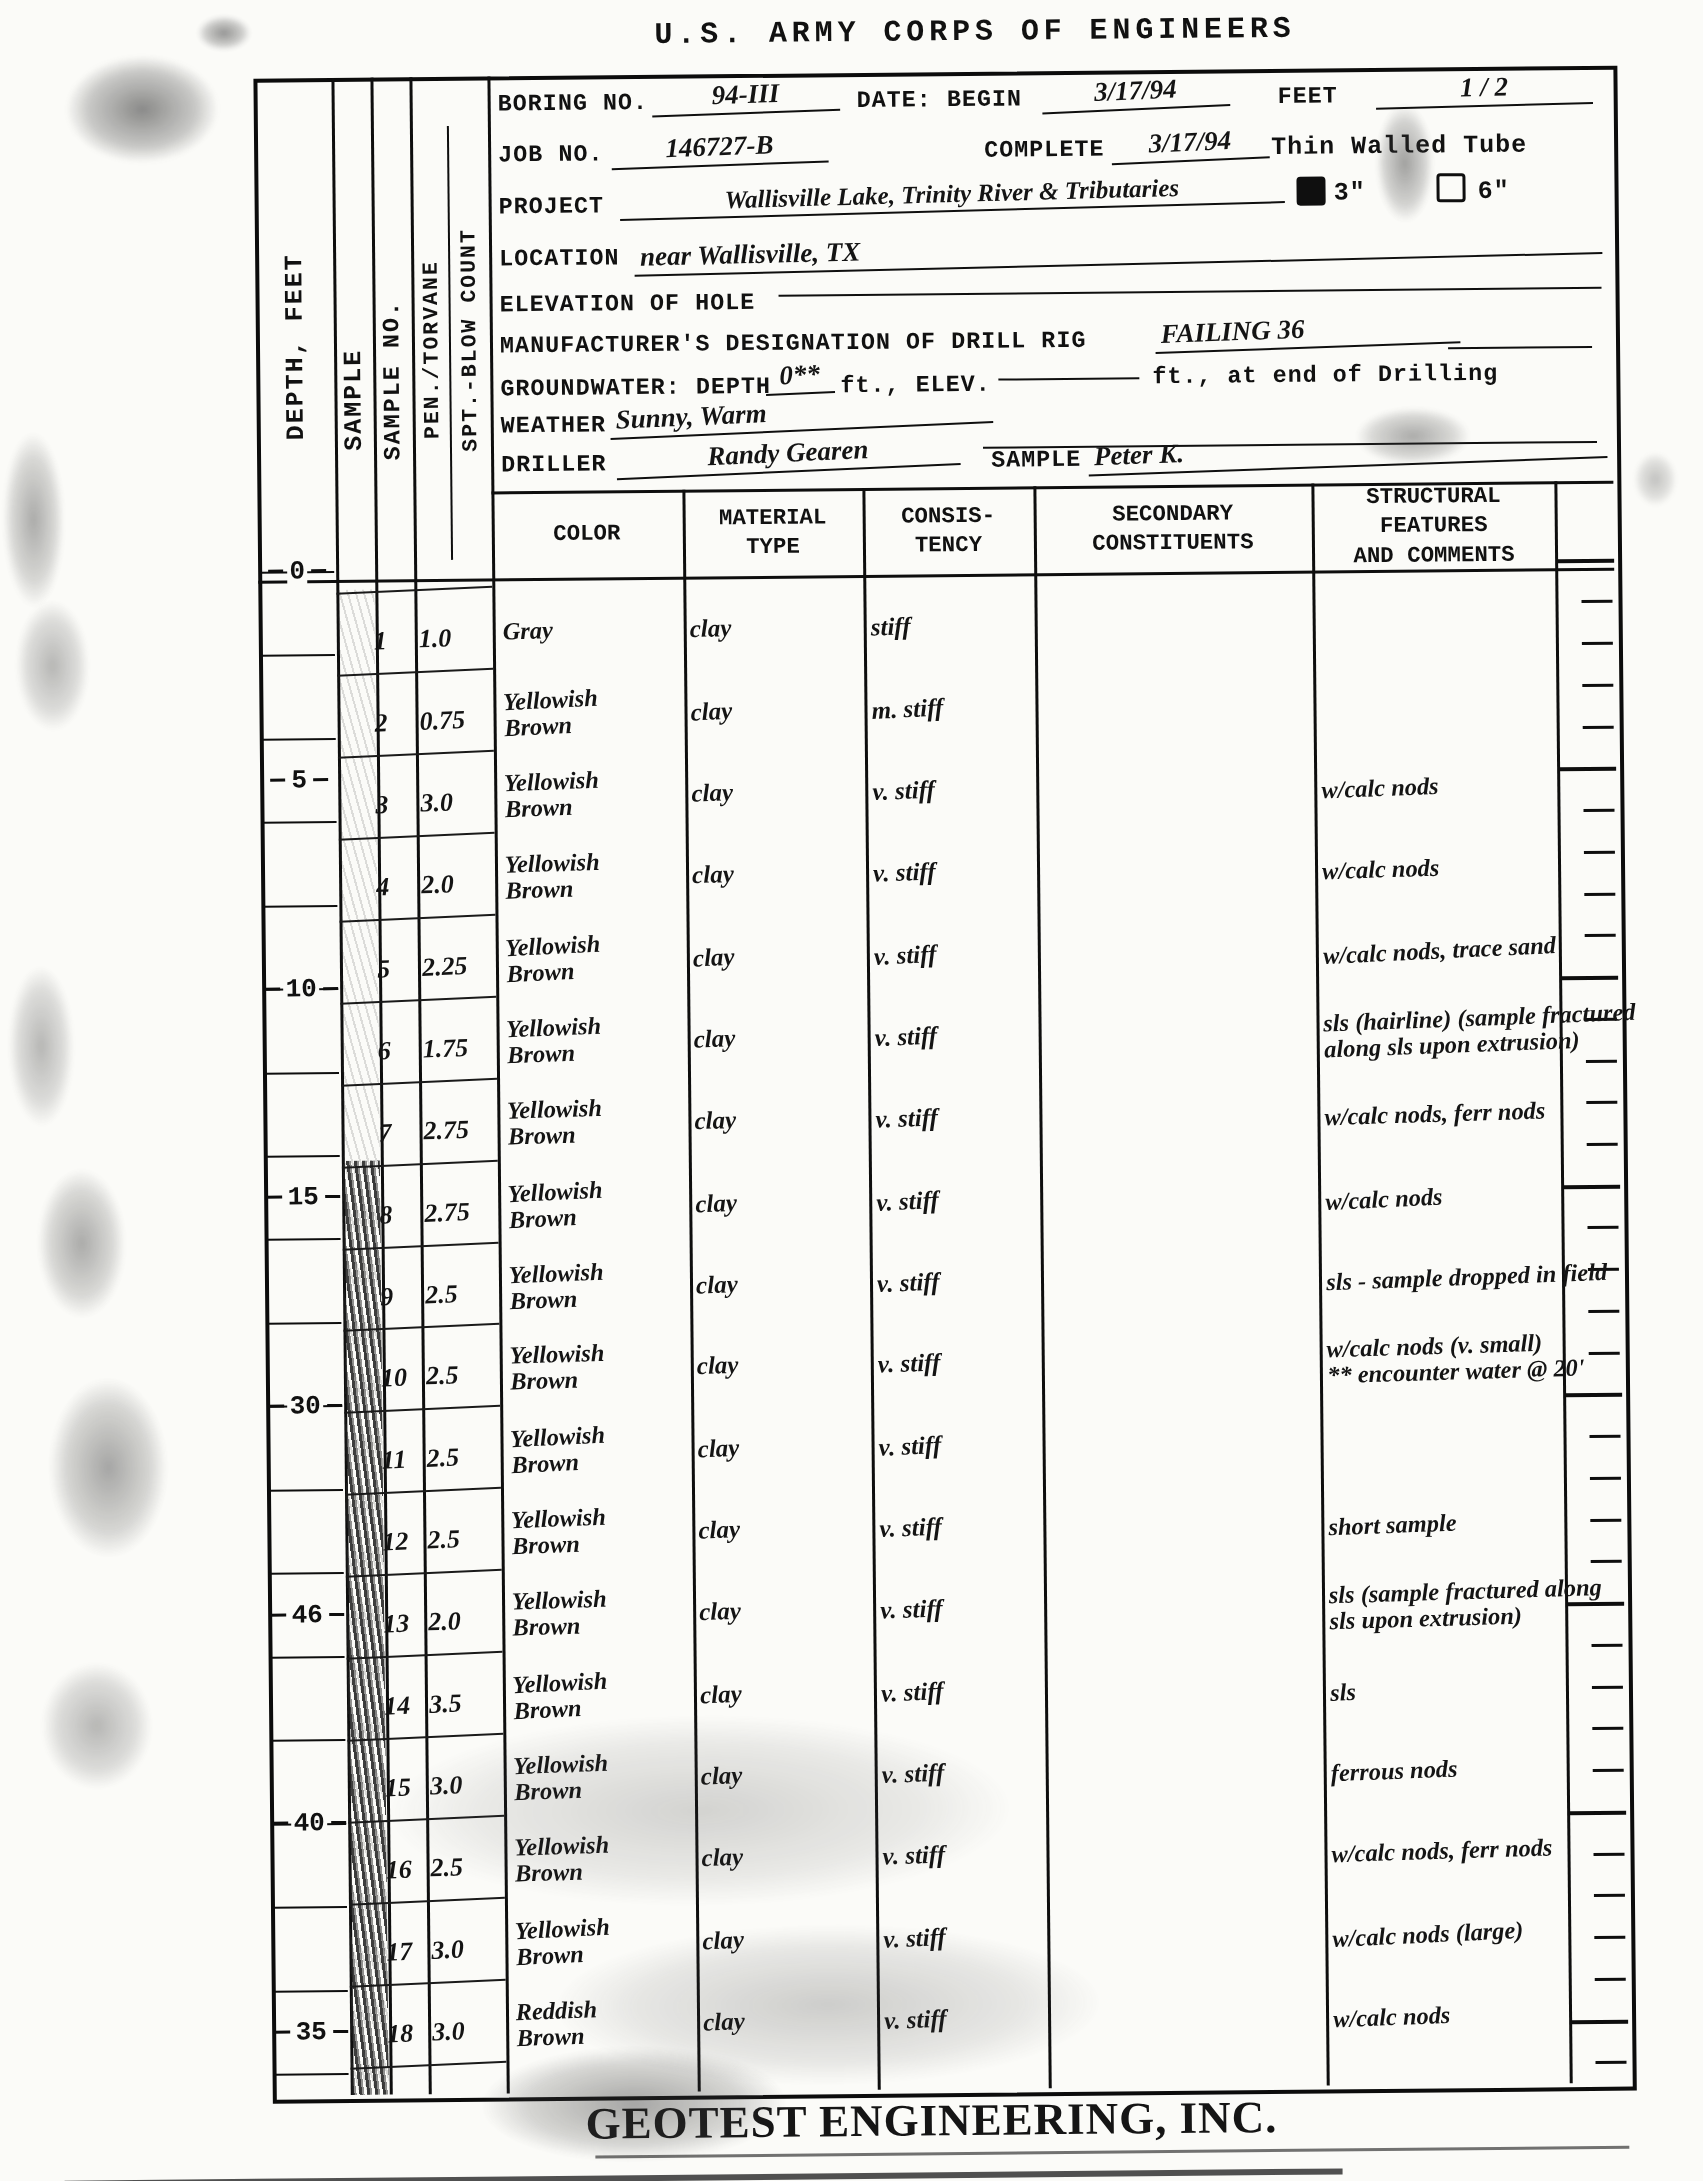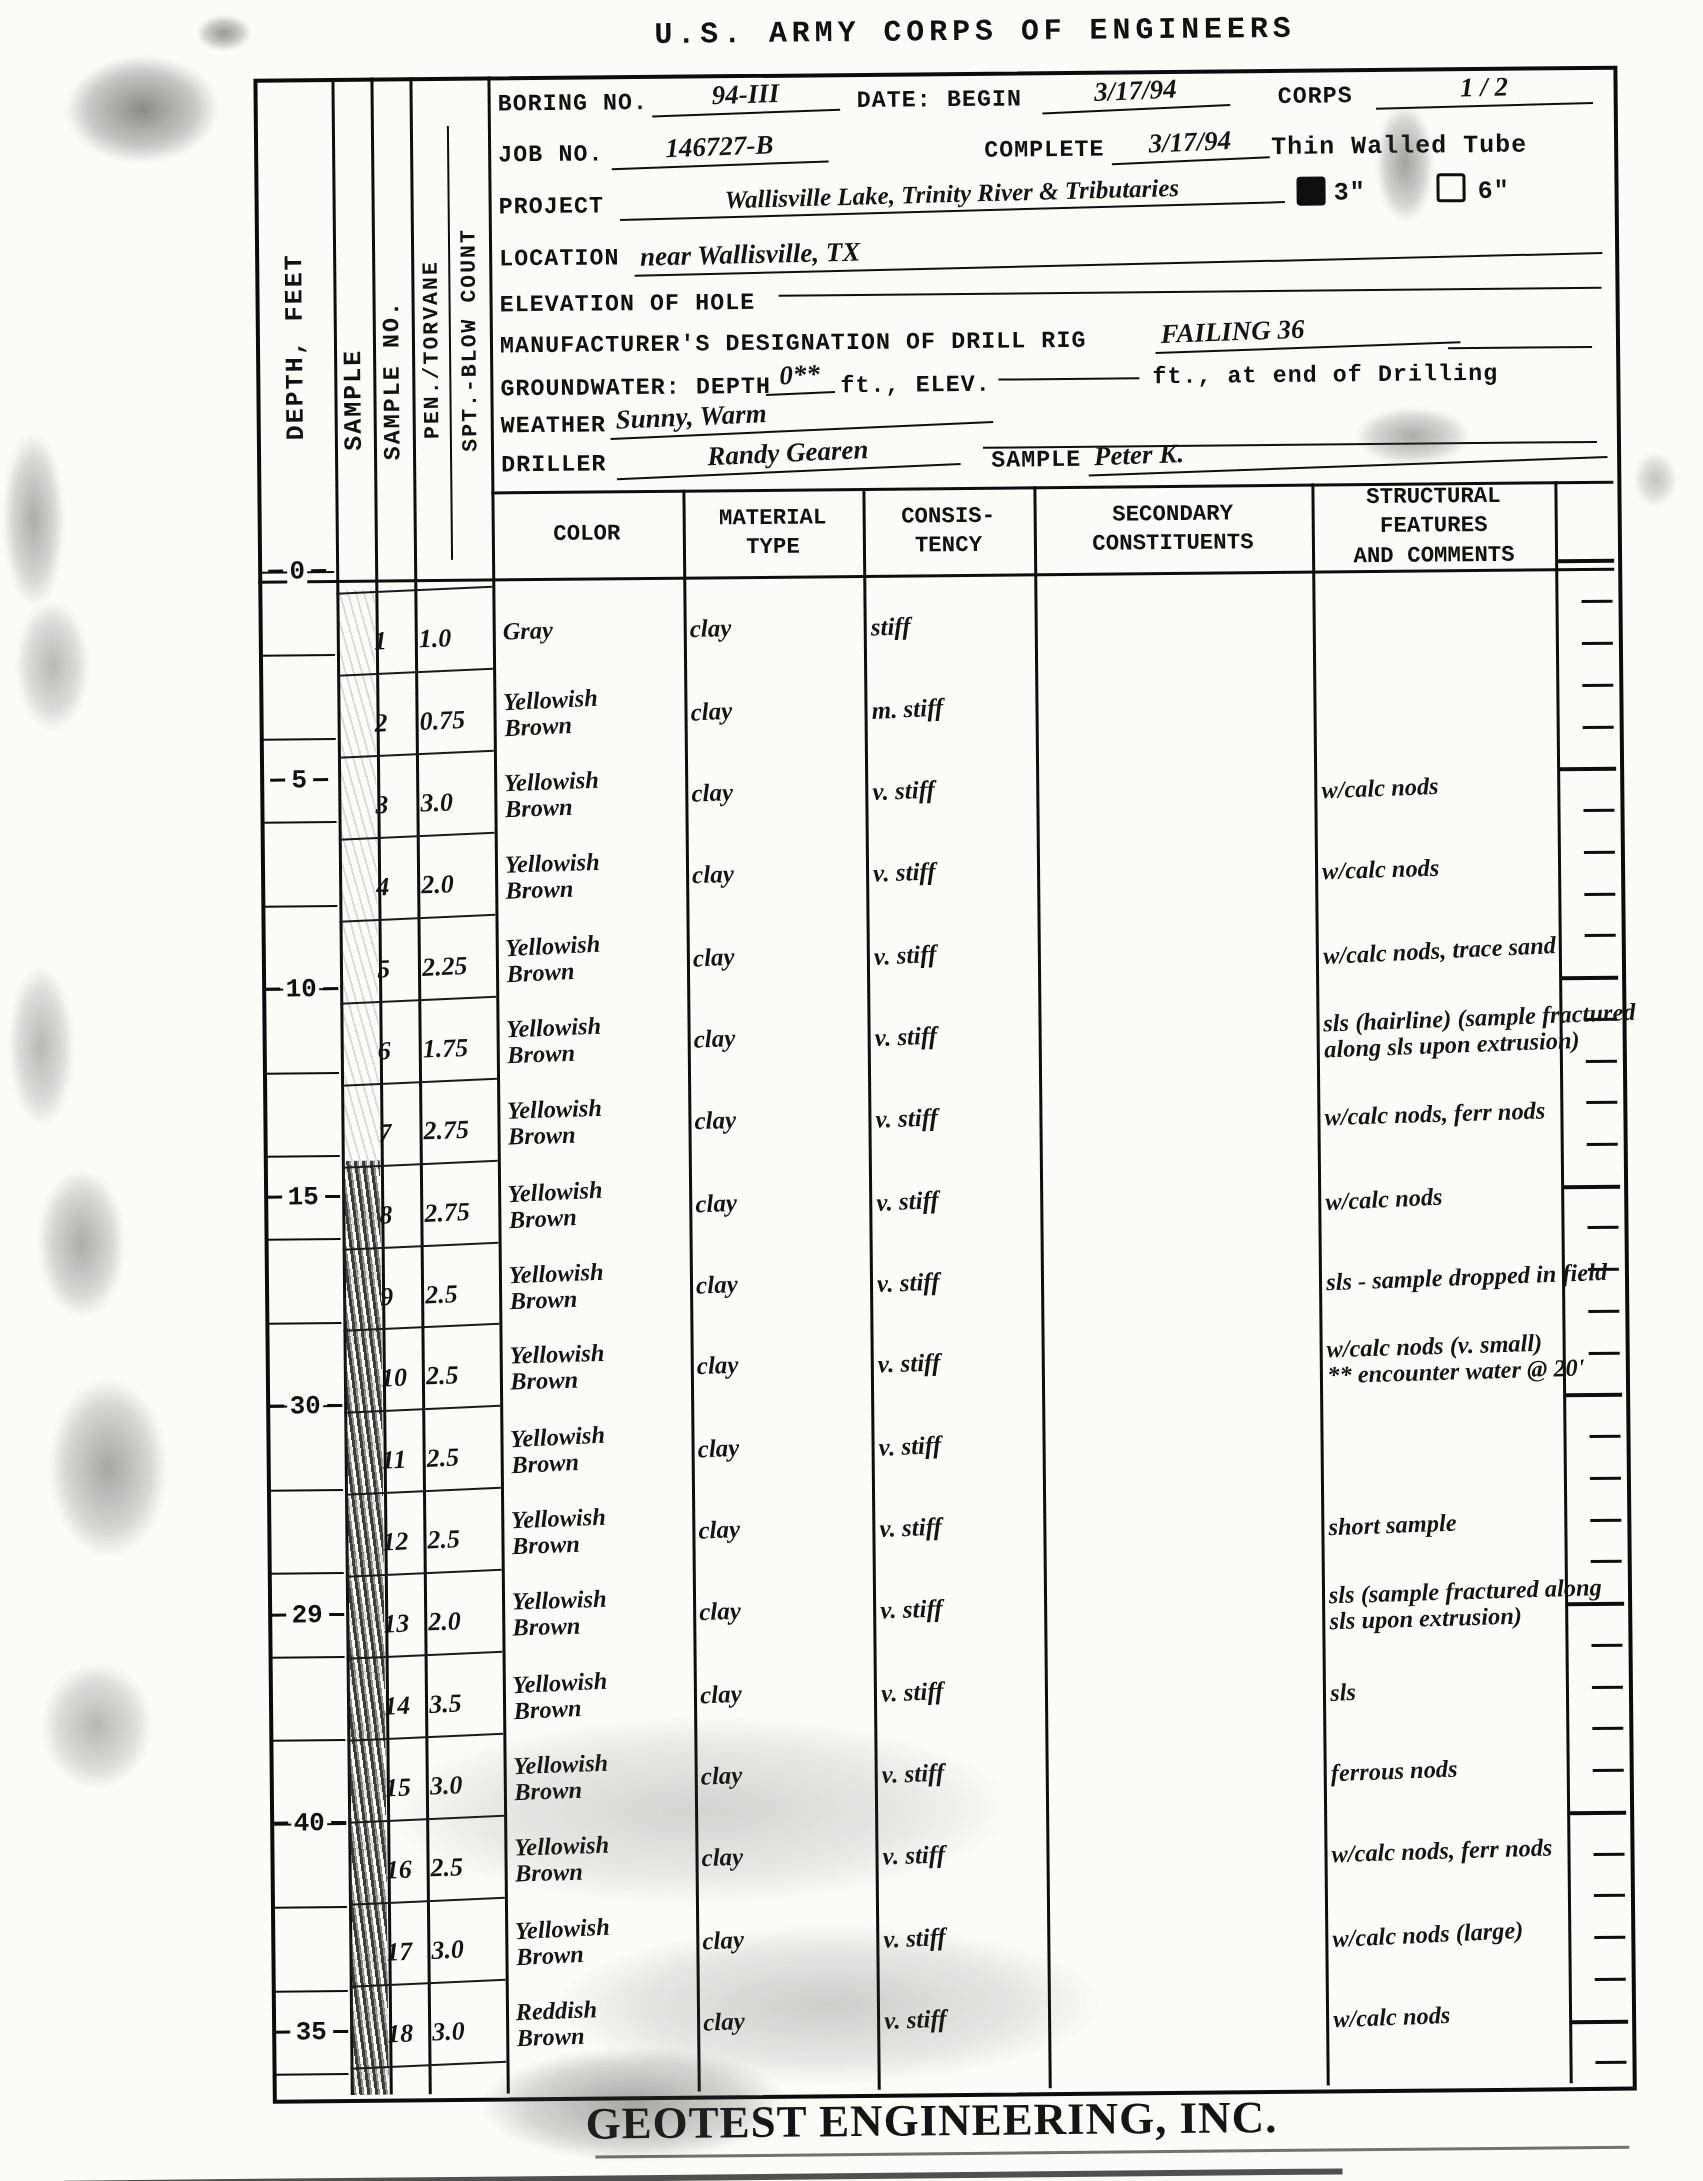--- a/index.html
+++ b/index.html
@@ -64,21 +64,21 @@
   <div class="vline" style="left:1317px;top:488px;height:1602px;"></div>
   <div class="vline" style="left:1560px;top:488px;height:1602px;"></div>
 
   <div class="hline" style="left:497px;top:488px;width:1122px;"></div>
   <div class="hline" style="left:263px;top:575px;width:1356px;"></div>
 
   <span class="flabel" style="left:507px;top:88px;">BORING NO.</span>
   <span class="fval hw" style="left:661px;top:78px;width:176px;transform:rotate(-1.5deg);">94-III</span>
   <span class="flabel" style="left:866px;top:88px;">DATE: BEGIN</span>
   <span class="fval hw" style="left:1051px;top:78px;width:176px;transform:rotate(-2deg);">3/17/94</span>
-  <span class="flabel" style="left:1287px;top:88px;">CORPS</span>
+  <span class="flabel" style="left:1287px;top:88px;">FEET</span>
   <span class="fval hw" style="left:1385px;top:78px;width:205px;transform:rotate(-1deg);">1 / 2</span>
 
   <span class="flabel" style="left:507px;top:139px;">JOB NO.</span>
   <span class="fval hw" style="left:620px;top:130px;width:205px;transform:rotate(-1.5deg);">146727-B</span>
   <span class="flabel" style="left:993px;top:139px;">COMPLETE</span>
   <span class="fval hw" style="left:1120px;top:130px;width:146px;transform:rotate(-2deg);">3/17/94</span>
   <span class="flabel" style="left:1280px;top:137px;font-size:25px;">Thin Walled Tube</span>
 
   <span class="flabel" style="left:507px;top:191px;">PROJECT</span>
   <span class="fval hw" style="left:628px;top:181px;width:653px;font-size:25px;transform:rotate(-1deg);">Wallisville Lake, Trinity River &amp; Tributaries</span>
@@ -172,21 +172,21 @@
           <span class="num">15</span>
           <span class="dash"></span>
         </div>
         <div class="depth-mark" style="top: 1381px; height: 39px;">
           <span class="dash"></span>
           <span class="num">30</span>
           <span class="dash"></span>
         </div>
         <div class="depth-mark" style="top: 1590px; height: 39px;">
           <span class="dash"></span>
-          <span class="num">29</span>
+          <span class="num">46</span>
           <span class="dash"></span>
         </div>
         <div class="depth-mark" style="top: 1798px; height: 39px;">
           <span class="dash"></span>
           <span class="num">40</span>
           <span class="dash"></span>
         </div>
         <div class="depth-mark" style="top: 2007px; height: 39px;">
           <span class="dash"></span>
           <span class="num">35</span>

